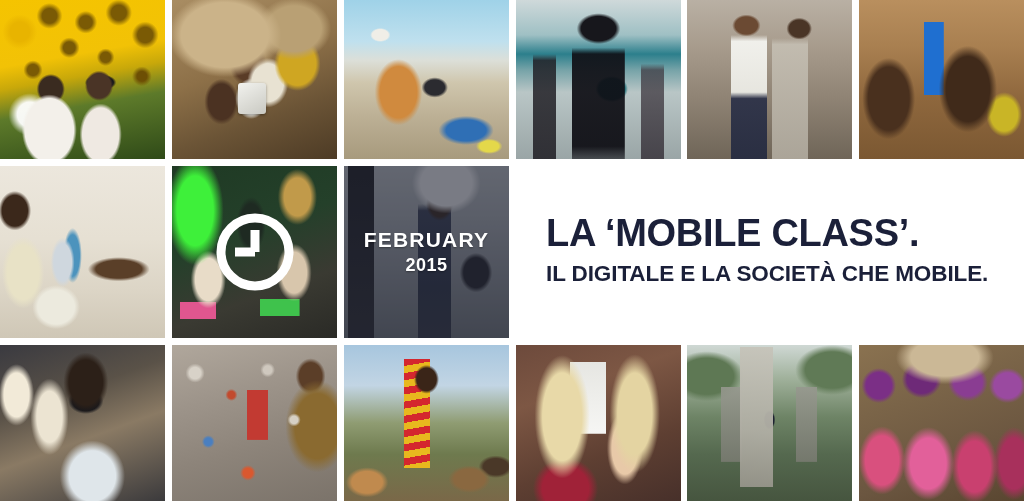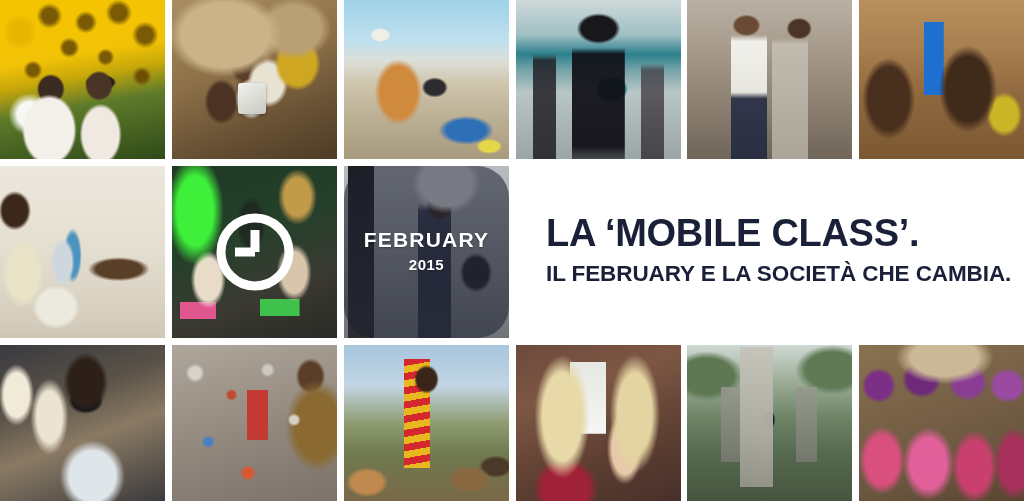--- a/index.html
+++ b/index.html
@@ -106,21 +106,21 @@
   .date-days {
     font-weight: bold;
     font-size: 36px;
     letter-spacing: 0px;
     line-height: 40px;
     margin-top: 1px;
     text-shadow: 0 1px 2px rgba(0,0,0,.35);
   }
   .date-year {
     font-weight: bold;
-    font-size: 15px;
+    font-size: 18px;
     letter-spacing: 0.5px;
     line-height: 24px;
     margin-top: 2px;
     text-shadow: 0 1px 2px rgba(0,0,0,.35);
     text-align: right;
   }
 
   
   .clock-wrap {
     position: absolute;
@@ -438,21 +438,21 @@
         <div class="clock-wrap">
           <svg width="84" height="84" viewBox="0 0 84 84" aria-hidden="true">
             <circle cx="42" cy="42" r="34" fill="none" stroke="#ffffff" stroke-width="9"></circle>
             <path d="M42 42 V20" stroke="#ffffff" stroke-width="9" stroke-linecap="butt" fill="none"></path>
             <path d="M42 42 H22" stroke="#ffffff" stroke-width="9" stroke-linecap="butt" fill="none"></path>
           </svg>
         </div>
       </div>
       <div class="tile" title="Woman walking down a city street looking at her phone" style="left: 344px; top: 166px; width: 165px; height: 172px;">
         <div class="photo ph-street"></div>
-        <div class="date-overlay" style="background: rgba(30, 32, 48, 0.55); border-radius: 32px;">
+        <div class="date-overlay" style="background: rgba(30, 32, 48, 0.55);">
           <div class="date-month">FEBRUARY</div>
           <div class="date-year">2015</div>
         </div>
       </div>
       <div class="tile" title="Man in sunglasses with a phone aboard an aeroplane" style="left: 0px; top: 345px; width: 165px; height: 156px;">
         <div class="photo ph-plane"></div>
       </div>
       <div class="tile" title="Girl holding a red mobile phone at a landfill" style="left: 172px; top: 345px; width: 165px; height: 156px;">
         <div class="photo ph-landfill"></div>
       </div>
@@ -465,16 +465,16 @@
       <div class="tile" title="Person walking along the Great Wall of China" style="left: 687px; top: 345px; width: 165px; height: 156px;">
         <div class="photo ph-wall"></div>
       </div>
       <div class="tile" title="Women in pink and purple gele headwraps looking at phones" style="left: 859px; top: 345px; width: 165px; height: 156px;">
         <div class="photo ph-gele"></div>
       </div>
     </div>
 
   <div class="text-panel">
     <div class="headline">LA ‘MOBILE CLASS’.</div>
-    <div class="subhead">IL FEBRUARY E LA SOCIETÀ CHE CAMBIA.</div>
+    <div class="subhead">IL DIGITALE E LA SOCIETÀ CHE MOBILE.</div>
   </div>
 
 </div>
 
 </body></html>

